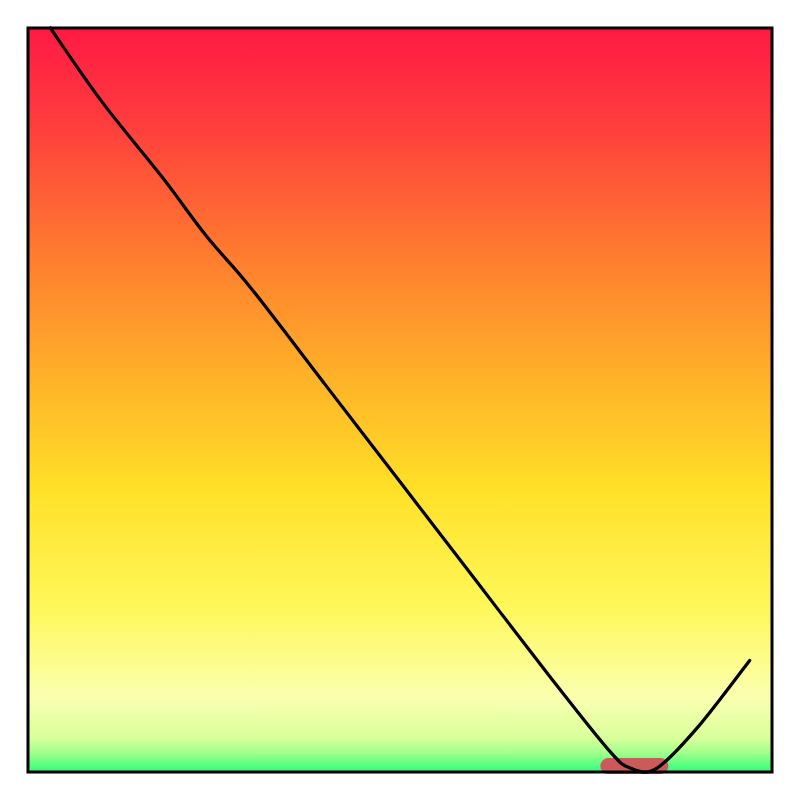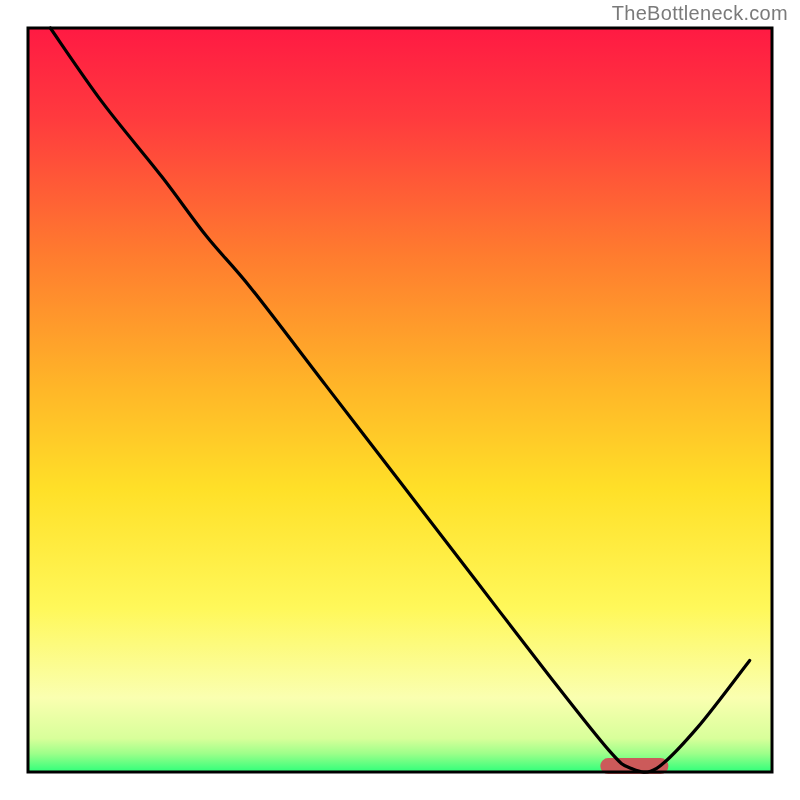--- a/index.html
+++ b/index.html
@@ -39,21 +39,20 @@
   .marker {
     stroke: #cc5a5a;
     stroke-width: 16;
     stroke-linecap: round;
   }
 </style>
 </head>
 <body>
 
 <div class="chart-container">
-  <div class="watermark">TheBottleneck.com</div>
   <svg id="chart-svg" width="800" height="800" viewBox="0 0 800 800">
     <defs>
       <linearGradient id="bg-grad" x1="0" y1="0" x2="0" y2="1">
           <stop offset="0%" stop-color="#ff1a43"></stop>
           <stop offset="12%" stop-color="#ff3a3e"></stop>
           <stop offset="30%" stop-color="#ff7a2f"></stop>
           <stop offset="48%" stop-color="#ffb528"></stop>
           <stop offset="62%" stop-color="#ffe028"></stop>
           <stop offset="78%" stop-color="#fff85a"></stop>
           <stop offset="90%" stop-color="#faffb0"></stop>

